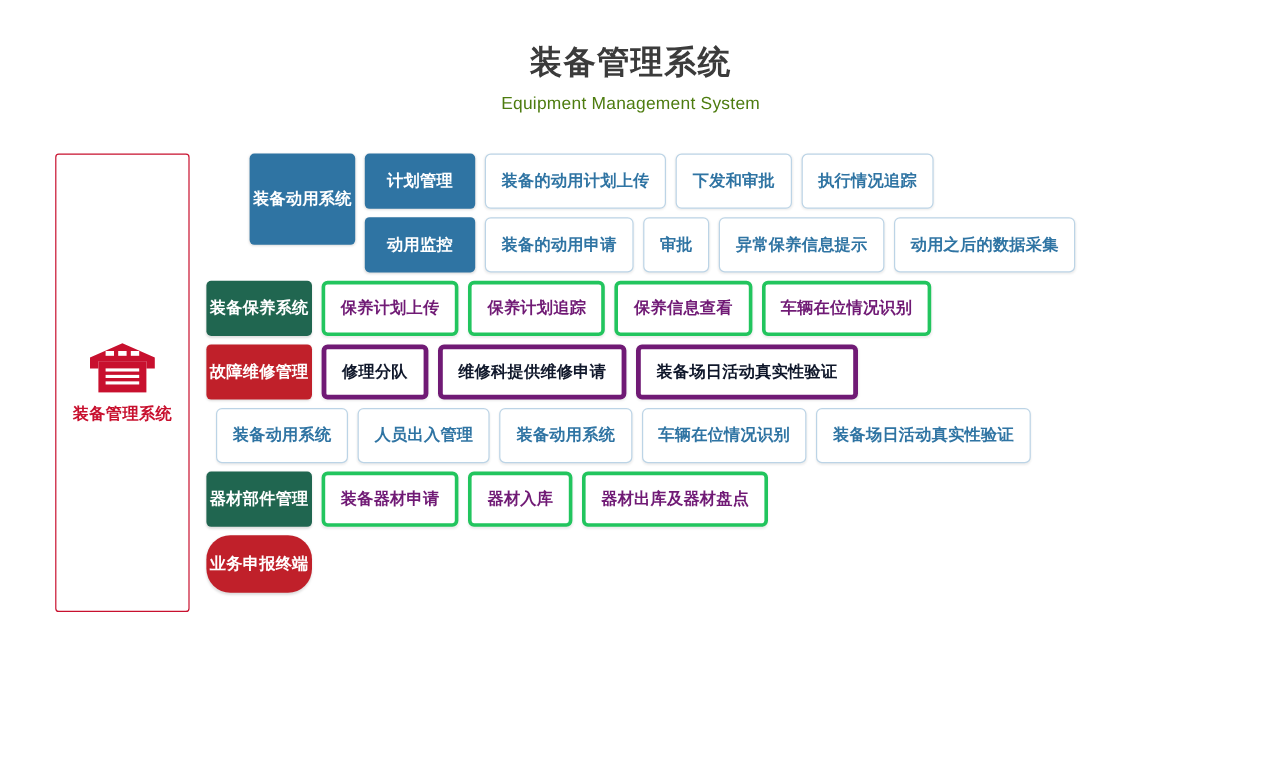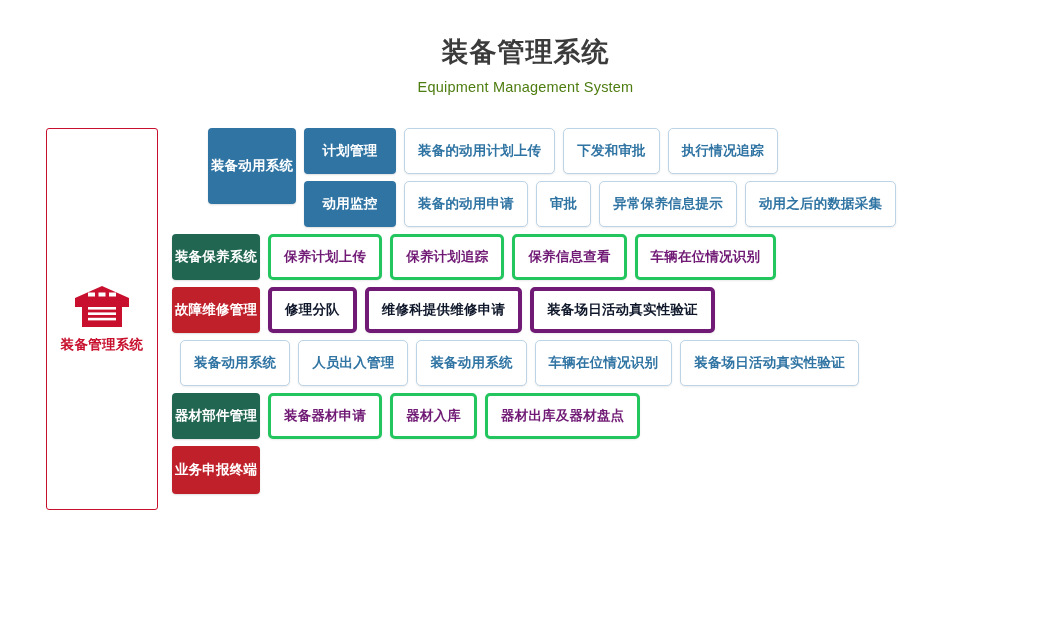--- a/index.html
+++ b/index.html
@@ -130,21 +130,21 @@
   }
   .item.blue  { border: 1px solid #bcd4e6; color: #2f74a3; }
   .item.green { border: 3px solid #22c55e; color: #701a75; }
   .item.red   { border: 4px solid #701a75; color: #0f172a; }
 
   
   .row-tall  .category { height: 76px; margin-left: 36px; }
   .row-short .category { height: 46px; }
   .row-short .item     { height: 46px; }
   .row-tall  .item     { height: 46px; }
-  .row.last .category, .row.last .item { height: 48px; }
+  .row.last .category, .row.last .item { height: 48px; border-radius: 20px; }
 </style>
 </head>
 <body>
 
 <div id="page">
 
   <div class="header">
     <h1>装备管理系统</h1>
     <div class="subtitle">Equipment Management System</div>
   </div>

